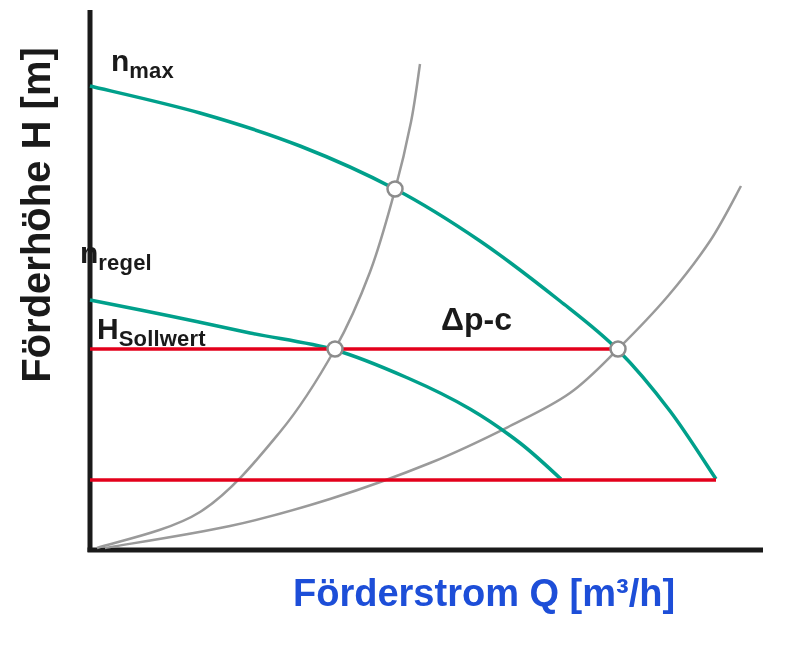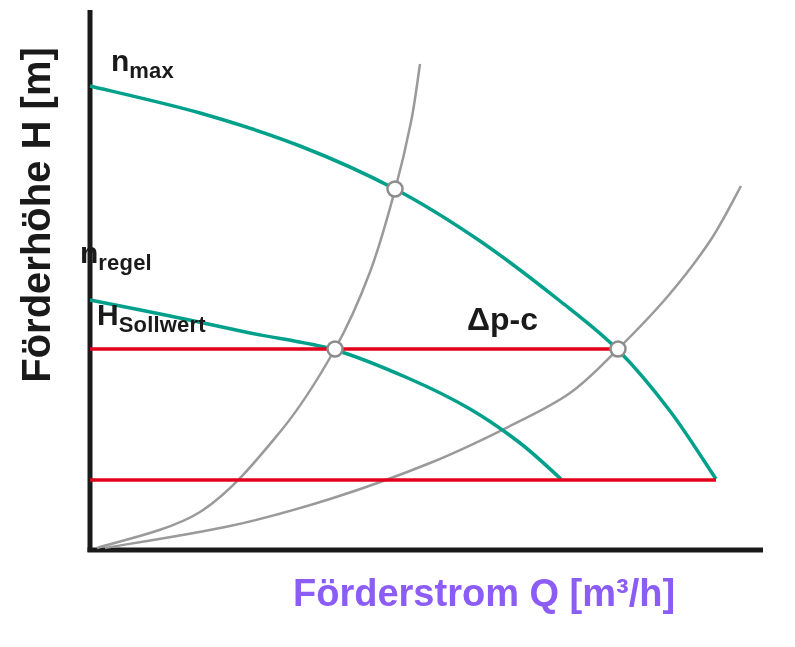--- a/index.html
+++ b/index.html
@@ -6,31 +6,31 @@
   body{width:795px;height:647px;overflow:hidden;}
   .stage{
     position:relative;width:795px;height:647px;background:#ffffff;
     font-family:"Liberation Sans", sans-serif;color:#1a1a1a;
   }
   .plot-svg{position:absolute;left:0;top:0;}
   .lbl{position:absolute;font-weight:700;font-size:30px;line-height:1;white-space:nowrap;color:#1a1a1a;}
   .lbl .sub{font-size:22px;position:relative;top:7px;letter-spacing:0.2px;margin-top:16px;}
   .lbl-nmax{left:111px;top:46px;}
   .lbl-nregel{left:80px;top:238px;}
-  .lbl-hsoll{left:97px;top:300px;}
+  .lbl-hsoll{left:97px;top:314px;}
   .lbl-hsollmin{left:97px;top:438px;}
-  .lbl-dpc{left:467px;top:303px;font-size:32px;}
+  .lbl-dpc{left:441px;top:303px;font-size:32px;}
   .y-label{
     position:absolute;left:36px;top:215px;
     transform:translate(-50%,-50%) rotate(-90deg);
     font-weight:700;font-size:40px;white-space:nowrap;color:#1a1a1a;
   }
   .x-label{
     position:absolute;left:293px;top:572px;
-    font-weight:700;font-size:38px;white-space:nowrap;color:#8b5cf6;
+    font-weight:700;font-size:38px;white-space:nowrap;color:#1d4ed8;
   }
 </style>
 </head>
 <body>
 
 <div class="stage">
 
   <svg class="plot-svg" id="plot-svg" width="795" height="647" viewBox="0 0 795 647">
     <line class="axis" x1="90" y1="10" x2="90" y2="552" stroke-width="5" stroke="#1a1a1a"></line>
     <line class="axis" x1="87.5" y1="550" x2="763" y2="550" stroke-width="5" stroke="#1a1a1a"></line>

